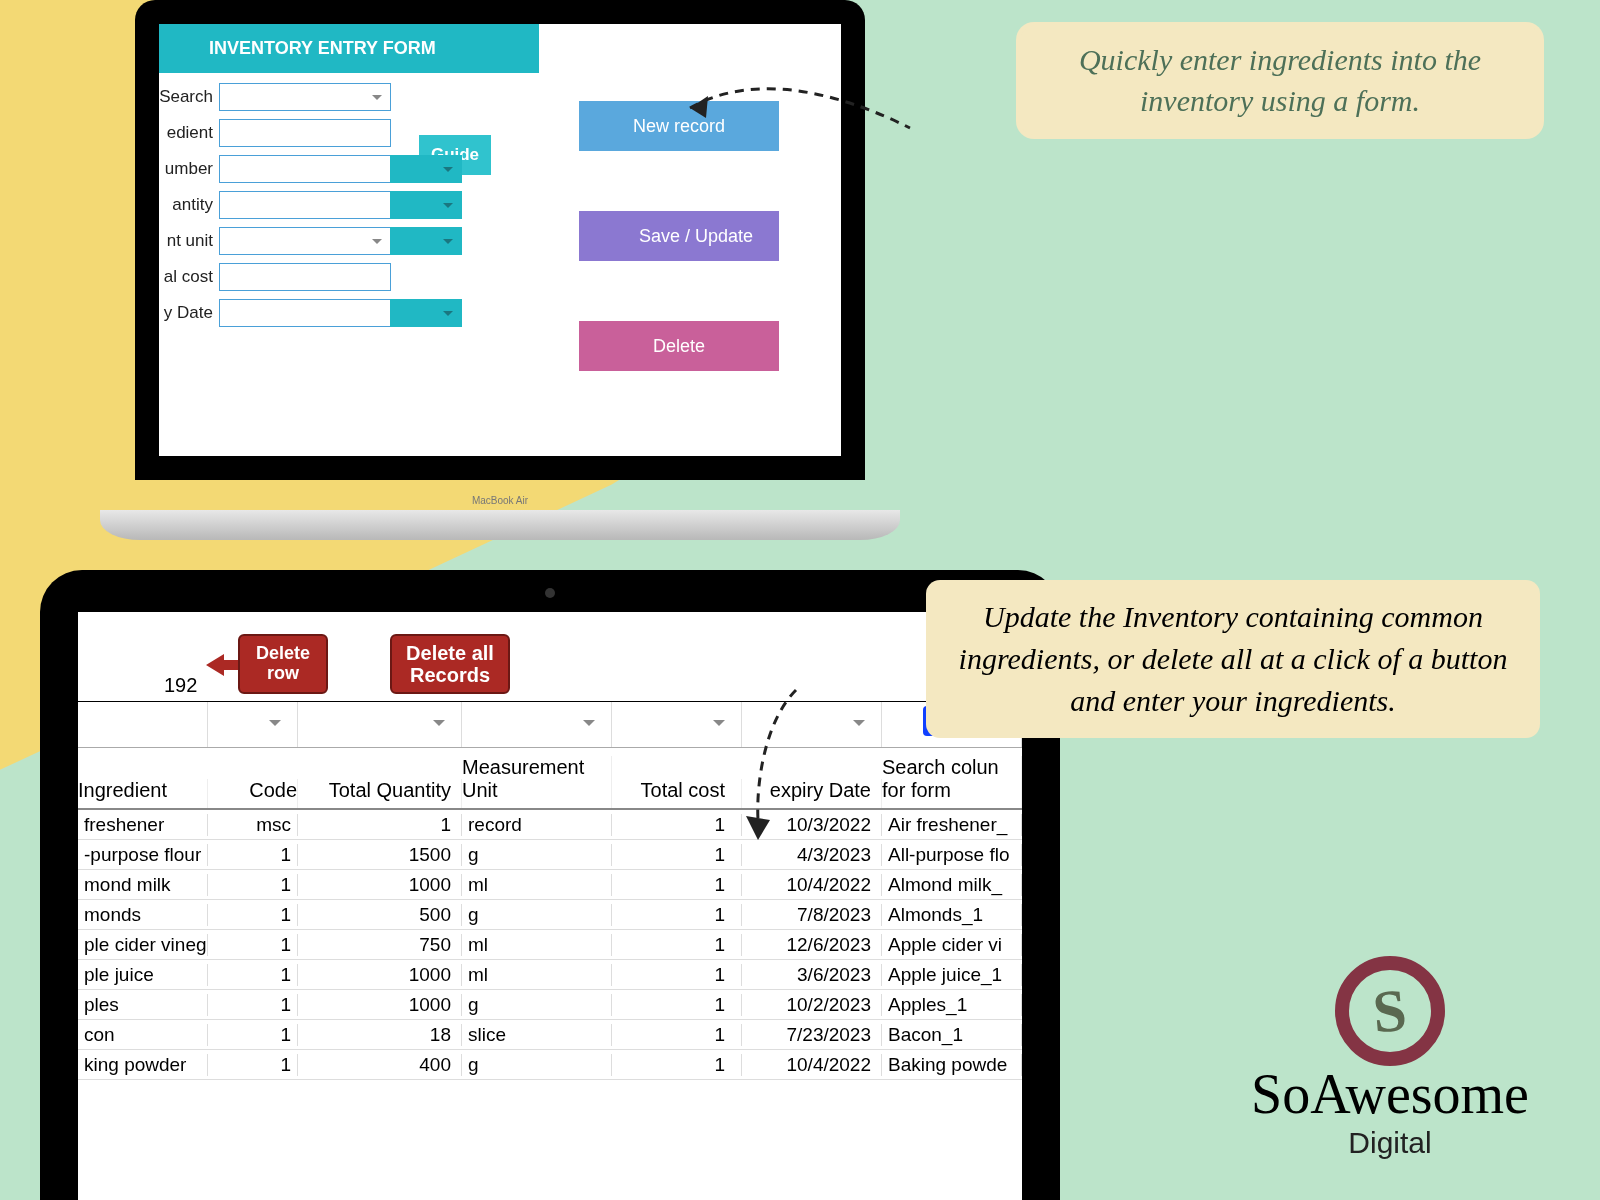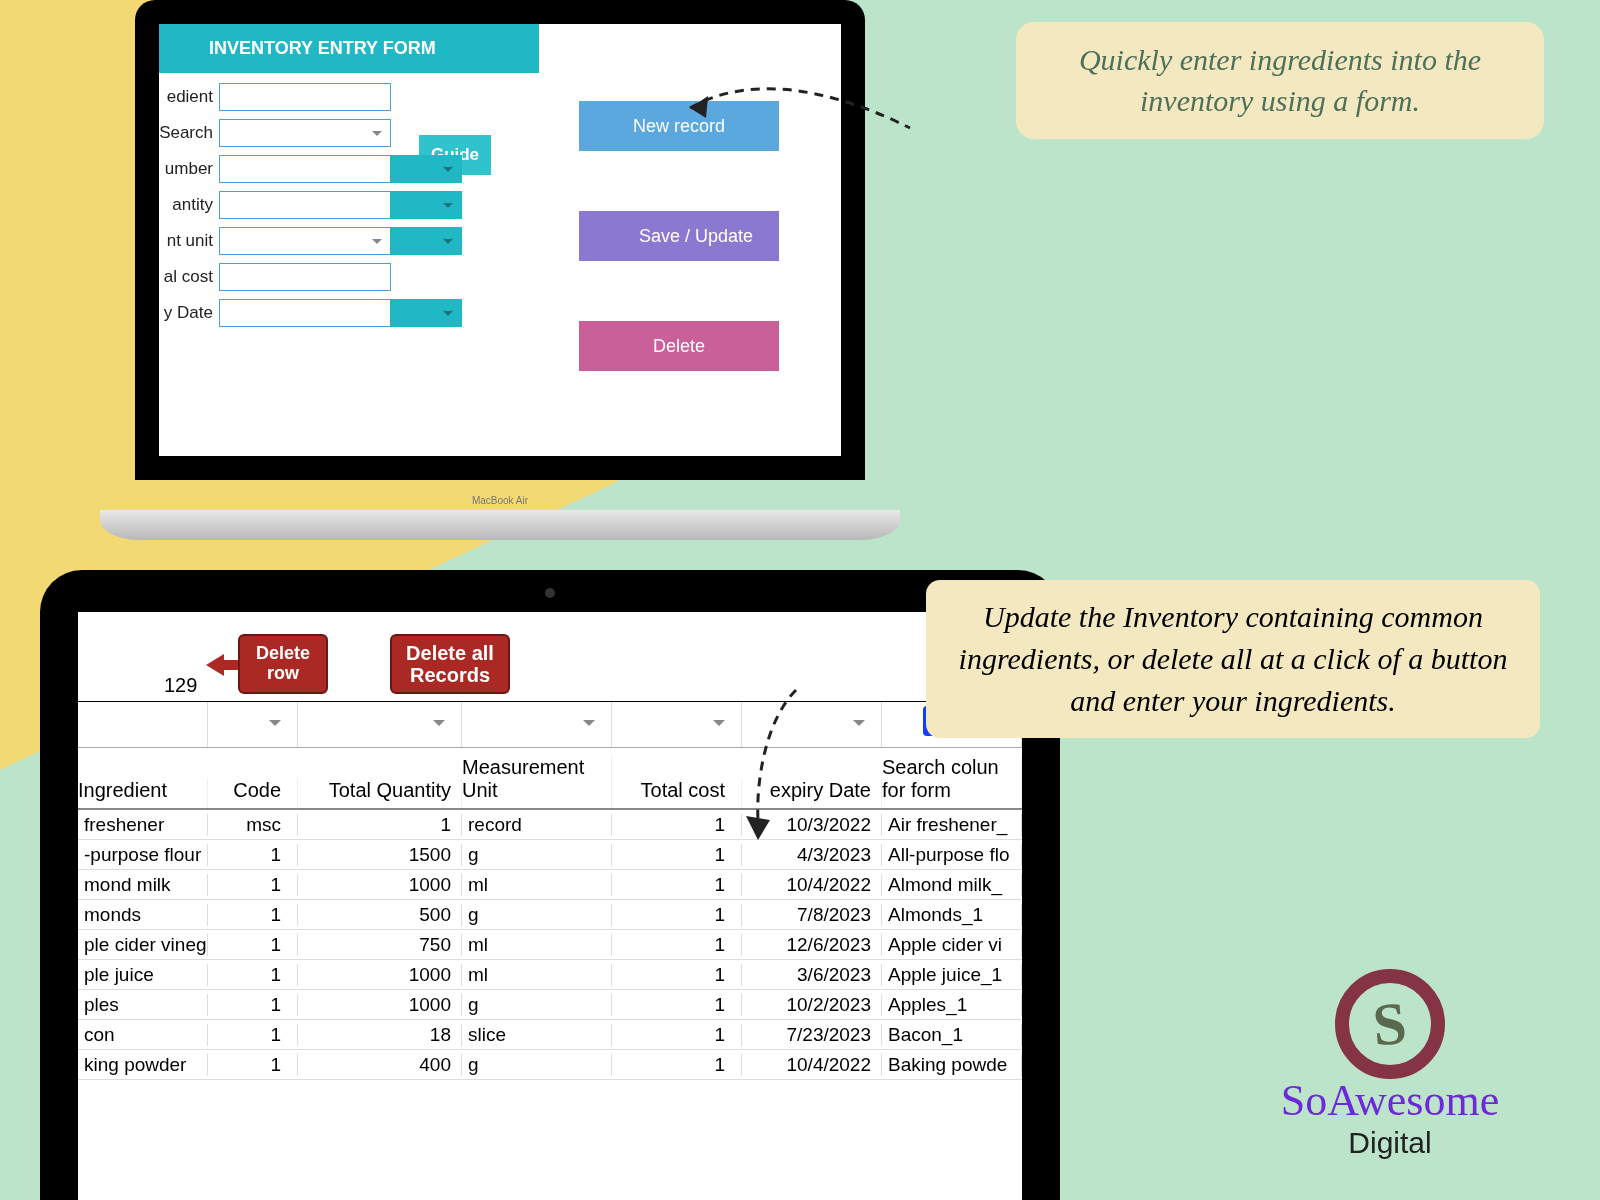--- a/index.html
+++ b/index.html
@@ -49,58 +49,58 @@
 .del-all-btn { position: absolute; left: 312px; top: 22px; width: 120px; height: 60px; background: #ab2924; color: #fff; border: 2px solid #6b1814; font-size: 20px; font-weight: bold; display: flex; align-items: center; justify-content: center; text-align: center; line-height: 1.1; border-radius: 6px; }
 .filter-row { display: flex; height: 46px; border-bottom: 1.5px solid #aaa; }
 .filter-cell { border-right: 1px solid #ddd; position: relative; }
 .filter-caret::after { content: ''; position: absolute; right: 16px; top: 18px; border: 6px solid transparent; border-top-color: #888; }
 .az-btn { position: absolute; right: 22px; top: 4px; width: 76px; height: 30px; background: #1040ff; color: #fff; border: none; font-size: 17px; border-radius: 4px; }
 .hdr-row { display: flex; height: 62px; border-bottom: 2px solid #888; align-items: flex-end; }
 .hdr-cell { font-size: 20px; text-align: center; padding-bottom: 6px; border-right: 1px solid #eee; }
 .data-row { display: flex; height: 30px; align-items: center; border-bottom: 1px solid #ddd; font-size: 19px; }
 .data-cell { border-right: 1px solid #ddd; padding: 0 6px; overflow: hidden; white-space: nowrap; }
 .c0 { width: 130px; text-align: left; }
-.c1 { width: 90px; text-align: right; padding-right:16px; }
+.c1 { width: 90px; text-align: right; }
 .c2 { width: 164px; text-align: right; padding-right:10px; }
 .c3 { width: 150px; text-align: left; }
 .c4 { width: 130px; text-align: right; padding-right: 16px; }
 .c5 { width: 140px; text-align: right; padding-right: 10px; }
 .c6 { width: 140px; text-align: left; }
 
 
 .callout2 { position: absolute; right: 60px; top: 580px; width: 614px; background: #f4e8c1; border-radius: 14px; padding: 16px 26px; font-family: Georgia, serif; font-style: italic; font-size: 30px; color: #000000; line-height: 1.4; text-align: center; }
 
 
 .arrow2 { position: absolute; left: 736px; top: 680px; }
 
 
 .brand { position: absolute; right: 60px; bottom: 40px; width: 300px; text-align: center; }
 .brand-circle { width: 110px; height: 110px; border: 14px solid #843444; border-radius: 50%; margin: 0 auto; position: relative; display: flex; align-items: center; justify-content: center; }
 .brand-s { font-size: 60px; font-weight: bold; color: #5a6850; font-family: 'Brush Script MT', cursive; transform: rotate(-5deg); }
-.brand-name { font-family: 'Brush Script MT', cursive; font-size: 44px; color: #6d28d9; margin-top: -4px; }
+.brand-name { font-family: 'Brush Script MT', cursive; font-size: 56px; color: #000000; margin-top: -4px; }
 .brand-sub { font-size: 30px; color: #222; font-family: Arial; }
 </style>
 </head>
 <body>
 
 <div class="yellow-shape"></div>
 
 <div class="laptop1">
   <div class="screen1">
     <div class="screen1-inner">
       <div class="form-header">INVENTORY ENTRY FORM</div>
       <div class="form-body">
         <div class="form-left">
           <div class="form-row">
-            <div class="form-label">edient</div>
-            <div class="form-input" style="width:172px"></div>
-          </div>
-          <div class="form-row">
             <div class="form-label">Search</div>
             <div class="form-select gray-caret" style="width:172px"></div>
+          </div>
+          <div class="form-row">
+            <div class="form-label">edient</div>
+            <div class="form-input" style="width:172px"></div>
           </div>
           <button class="guide-btn">Guide</button>
           <div class="form-row">
             <div class="form-label">umber</div>
             <div class="form-input" style="width:172px"></div>
             <div class="teal-dd teal-caret" style="margin-left:-1px"></div>
           </div>
           <div class="form-row">
             <div class="form-label">antity</div>
             <div class="form-input" style="width:172px"></div>
@@ -141,21 +141,21 @@
 <div class="callout1">Quickly enter ingredients into the inventory using a form.</div>
 
 <div class="laptop2">
   <div class="screen2-bezel">
     <div class="cam"></div>
     <div class="screen2-inner">
       <div class="sheet-top">
         <svg class="del-row-arrow" width="36" height="22">
             <polygon points="0,11 18,0 18,6 36,6 36,16 18,16 18,22" fill="#ab2924"></polygon>
           </svg>
-        <div class="count-cell">129</div>
+        <div class="count-cell">192</div>
         <button class="del-row-btn">
             <span>Delete row</span>
           </button>
         <button class="del-all-btn">
             <span>Delete all Records</span>
           </button>
       </div>
       <div class="filter-row">
         <div class="filter-cell c0"></div>
         <div class="filter-cell filter-caret c1"></div>

